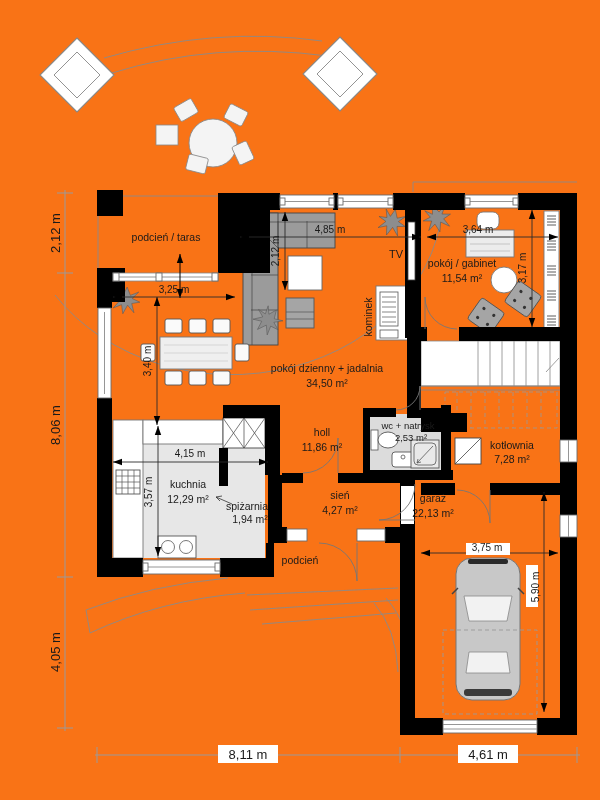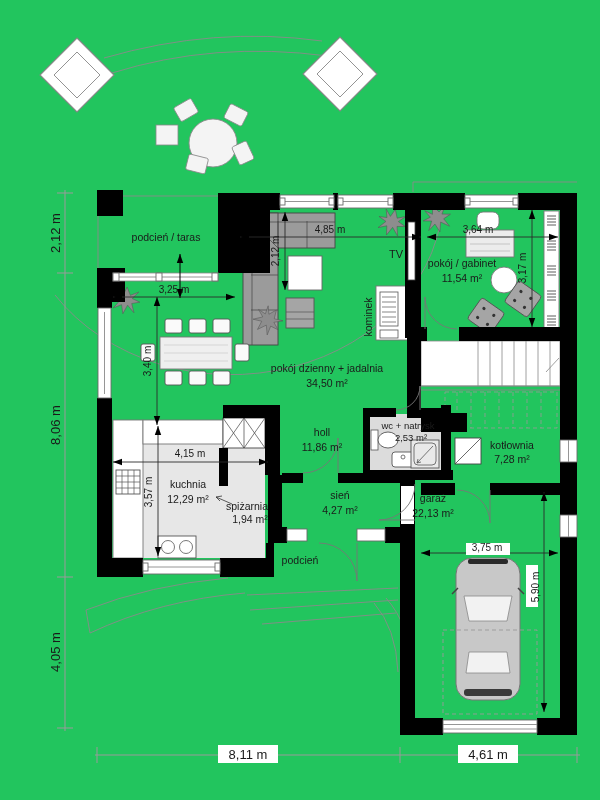--- a/index.html
+++ b/index.html
@@ -1,16 +1,16 @@
 <!DOCTYPE html>
 <html><head>
 <meta charset="utf-8">
 <style>
   html,body{margin:0;padding:0;background:#ffffff;}
-  .page{position:relative;width:600px;height:800px;background:#22c55e;overflow:hidden;
+  .page{position:relative;width:600px;height:800px;background:#f97316;overflow:hidden;
         font-family:"Liberation Sans", sans-serif;}
   svg{position:absolute;left:0;top:0;}
   text{font-family:"Liberation Sans", sans-serif;fill:#1a1a1a;}
   .room-label{font-size:10.5px;}
   .dim-int{font-size:10px;}
   .dim-ext{font-size:13px;}
   .wall{fill:#000000;stroke:none;}
   .thin{stroke:#8a8a8a;stroke-width:0.9;fill:none;}
   .furn{stroke:#555;stroke-width:0.9;}
   .win{fill:#ffffff;stroke:#6b6b6b;stroke-width:0.9;}

